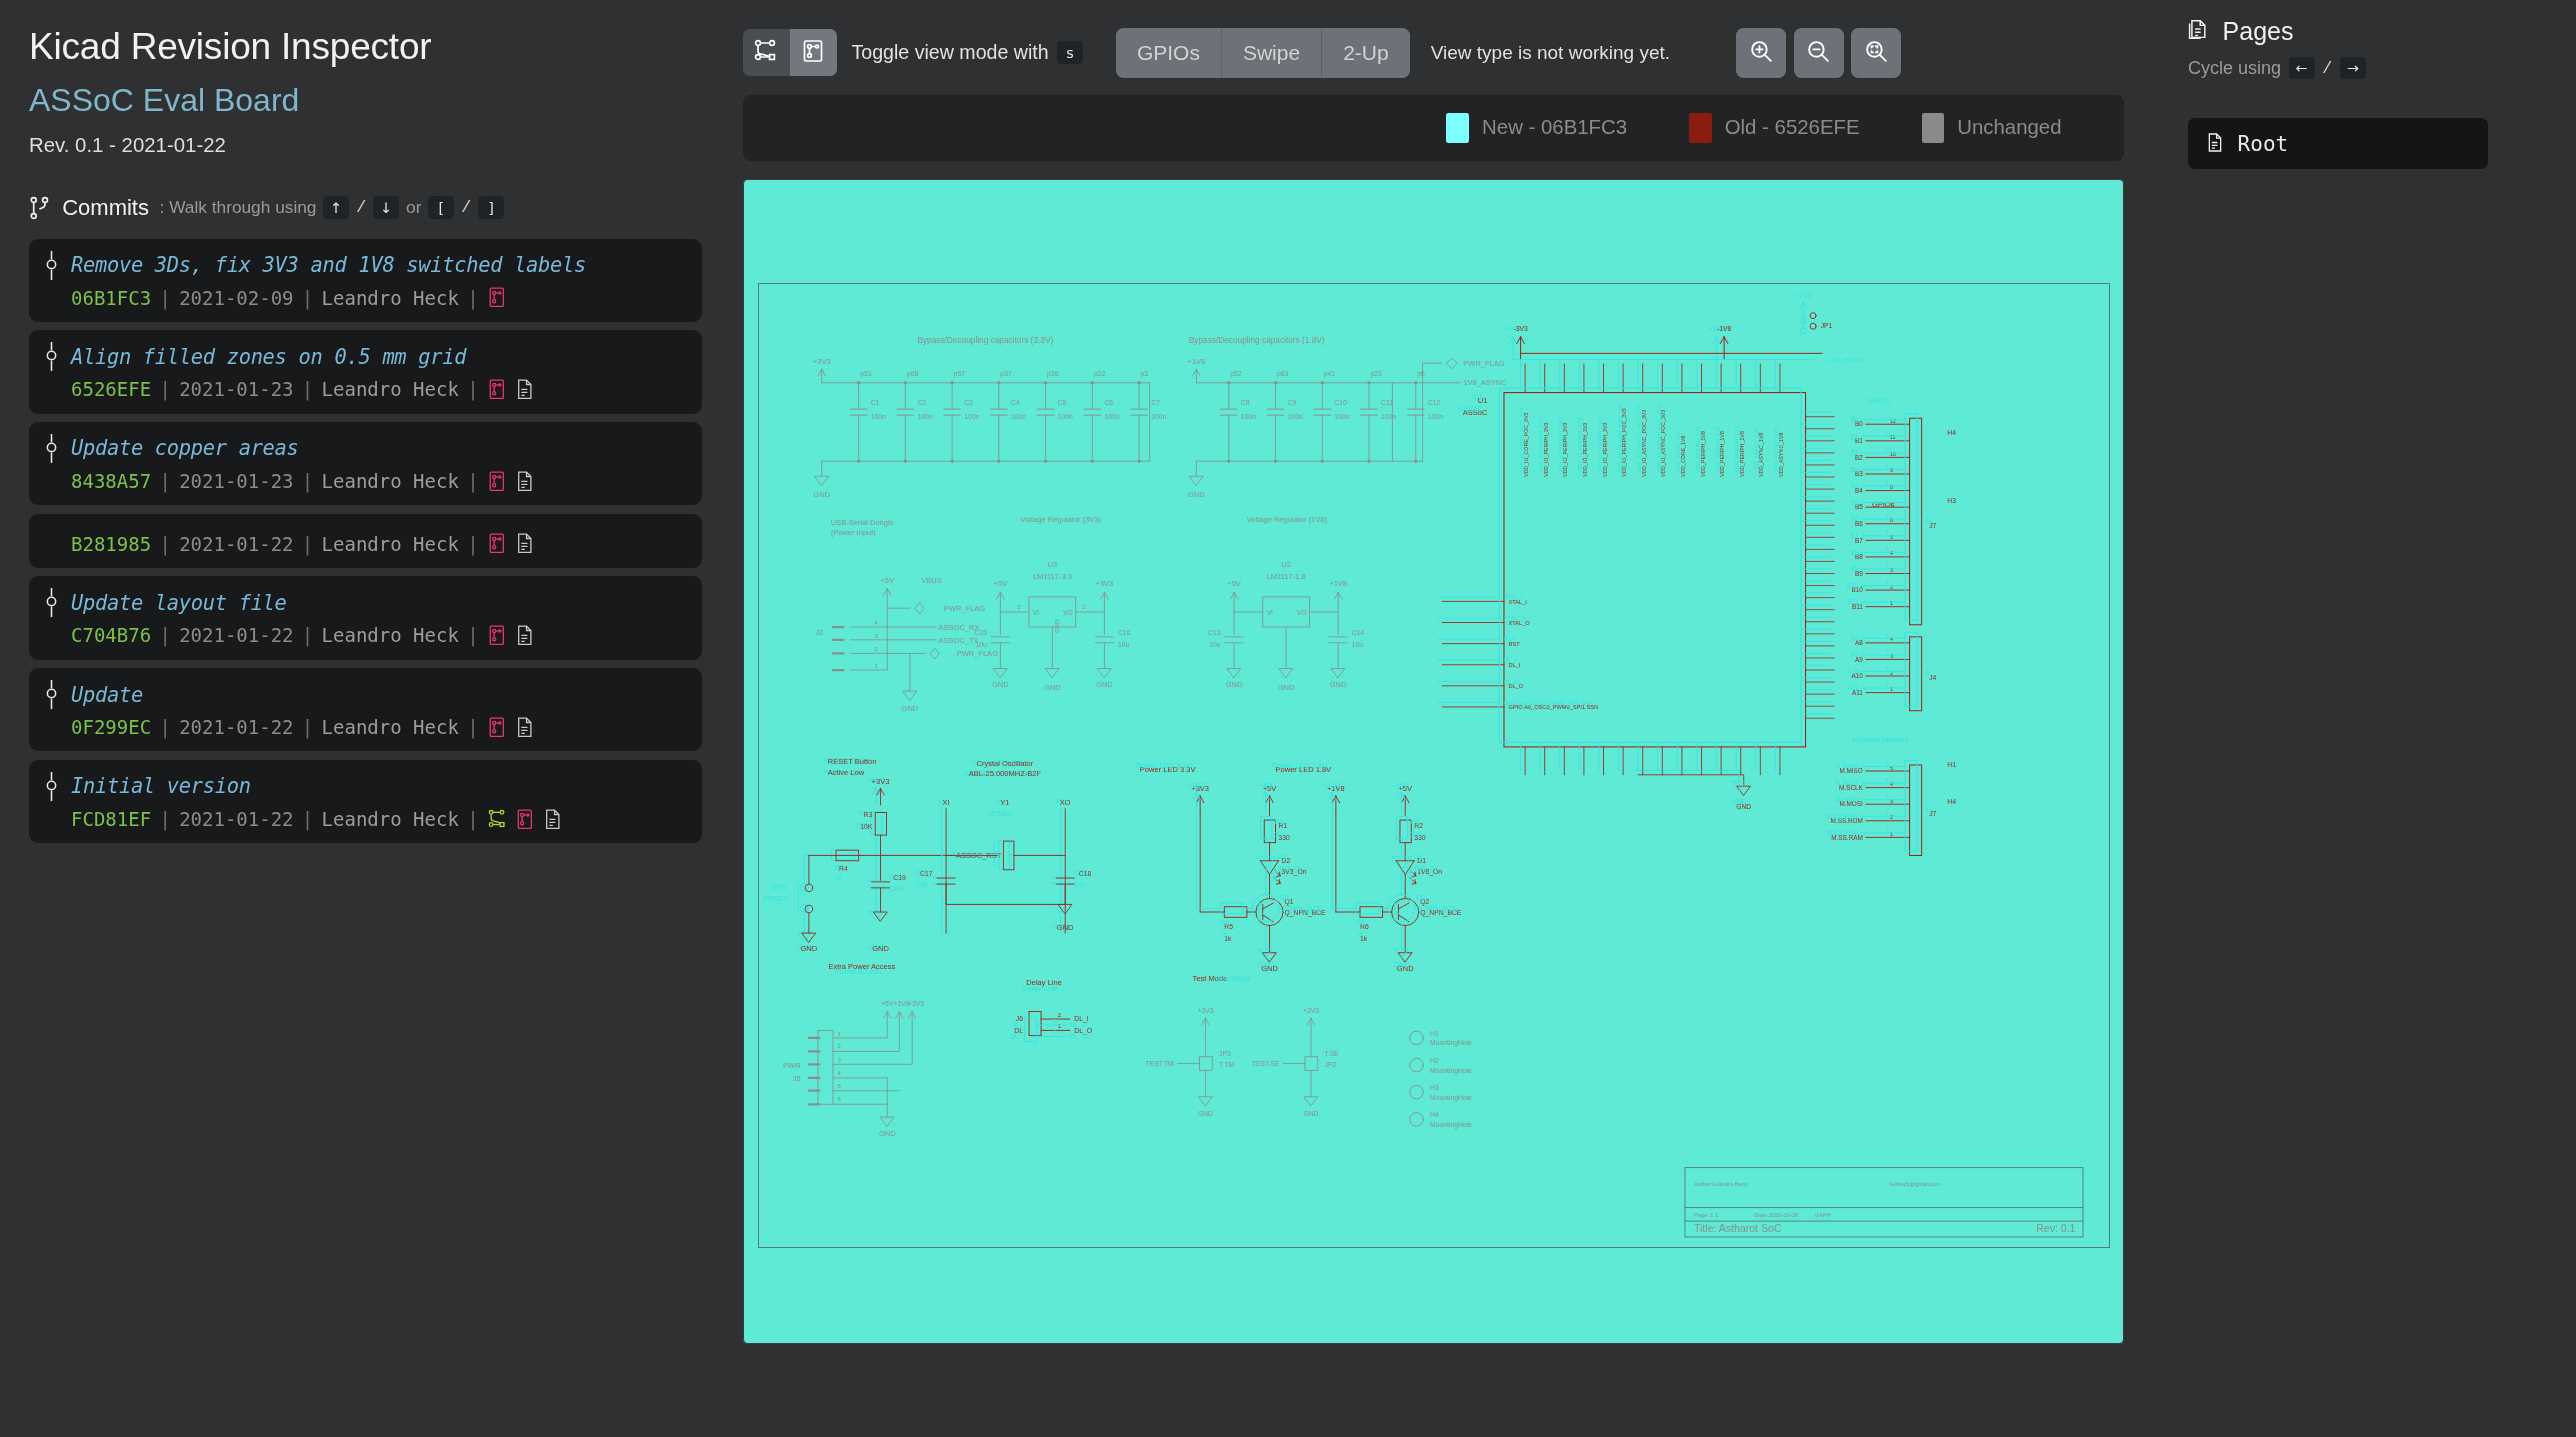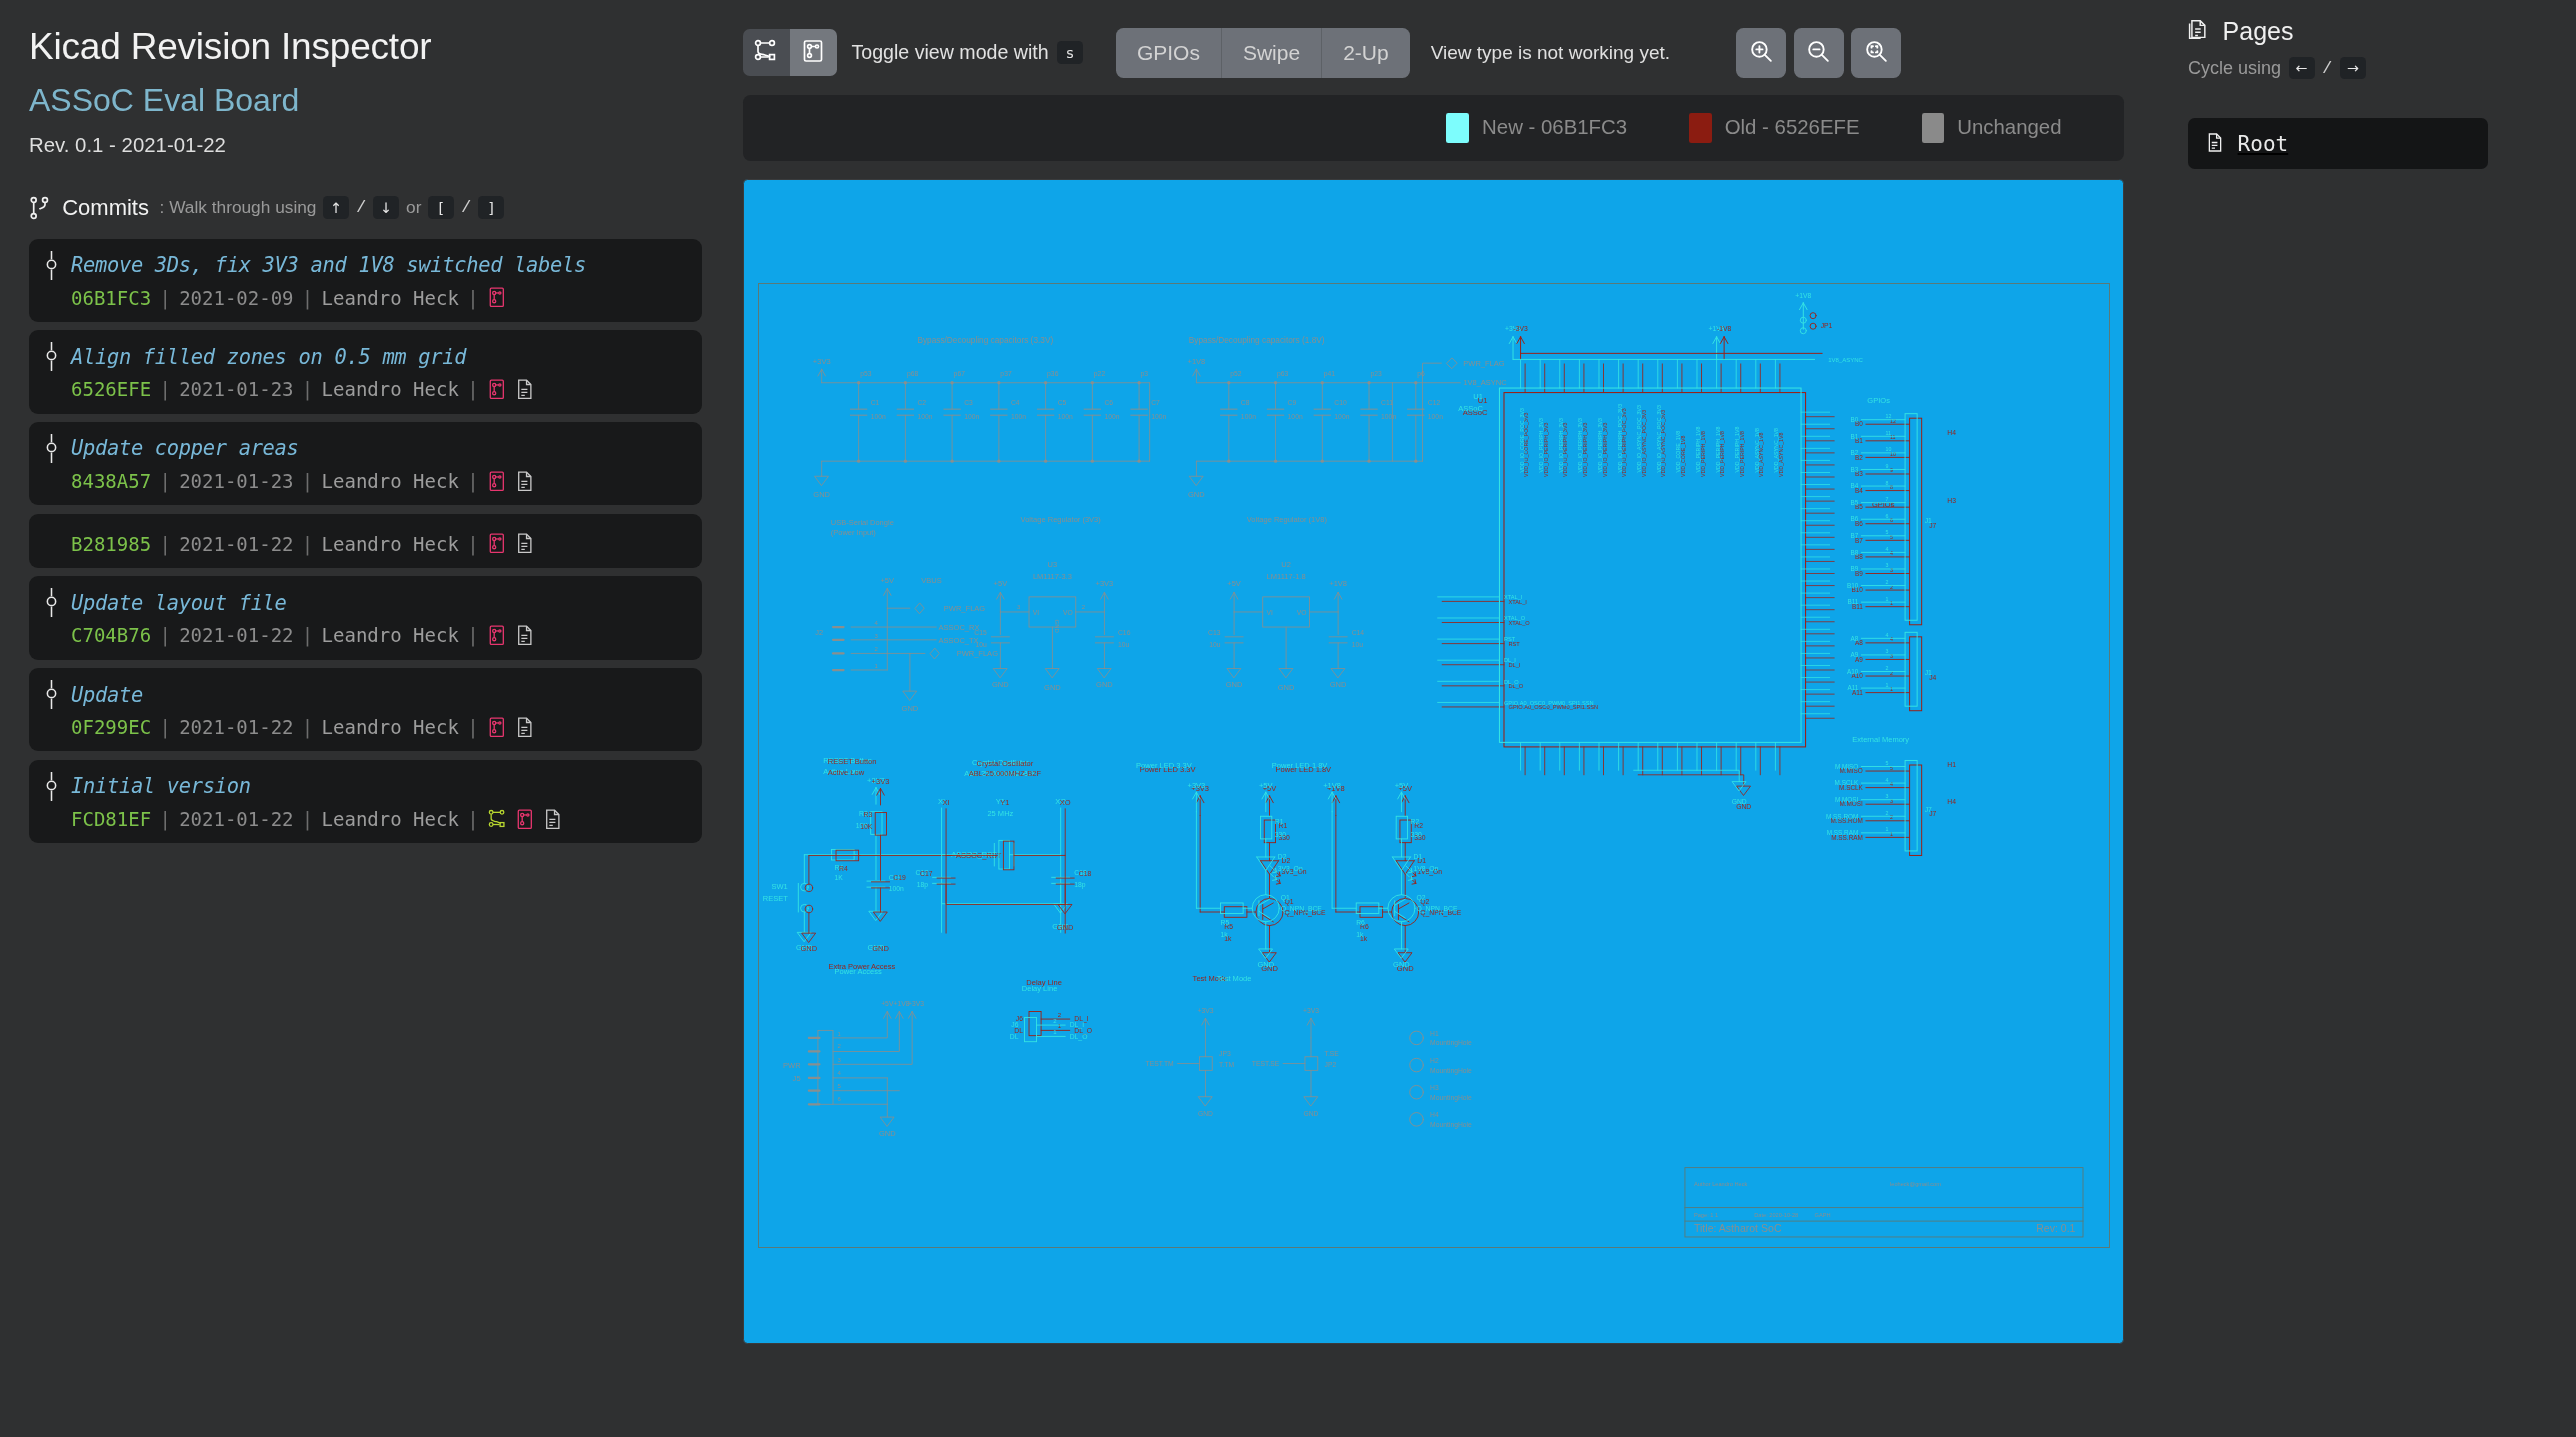--- a/index.html
+++ b/index.html
@@ -80,37 +80,37 @@
     margin: 10.6px 0 0 7.5px; width: 1381px; height: 66px;
     background: #222325; border-radius: 7.5px;
     display: flex; align-items: center; padding-left: 26px; gap: 0; justify-content: flex-end;
   }
   .leg-item { display: flex; align-items: center; gap: 13px; margin-right: 62px; }
   .swatch { width: 22.6px; height: 30px; border-radius: 2.3px; }
   .leg-txt { font-size: 20.4px; color: #8b8b8b; }
 
   .canvas-wrap {
     margin: 18px 0 0 7.5px; width: 1381px; height: 1165px;
-    background: #0ea5e9; border: 0.8px solid #3a3b3c; border-radius: 4.5px;
+    background: #5eead4; border: 0.8px solid #3a3b3c; border-radius: 4.5px;
     position: relative; overflow: hidden;
   }
   .sheet {
     position: absolute; left: 14.3px; top: 103px; width: 1352px; height: 965px;
     border: 1.5px solid #5a7a78;
   }
   svg.schem { position: absolute; left: 0; top: 0; }
 
   
   .rightpanel { width: 412px; flex: 0 0 412px; padding: 16.6px 0 0 24px; }
   .pages-head { display: flex; align-items: center; gap: 12px; }
   .pages-label { font-size: 25px; color: #f0f0f0; }
   .cycle-row { display: flex; align-items: center; gap: 7.5px; margin-top: 11.3px; font-size: 18px; color: #9a9a9a; }
   .page-item {
     margin-top: 39px; width: 300px; height: 51px; background: #141516;
-    border-radius: 6.8px; display: flex; align-items: center; gap: 13.6px; padding-left: 18px; text-decoration: underline;
+    border-radius: 6.8px; display: flex; align-items: center; gap: 13.6px; padding-left: 18px;
   }
   .page-name { font-family: "DejaVu Sans Mono", monospace; font-size: 21px; color: #eaeaea; }
 </style>
 </head>
 <body>
 
 <div class="app">
 
   <div class="sidebar">
     <div class="app-title">Kicad Revision Inspector</div>

